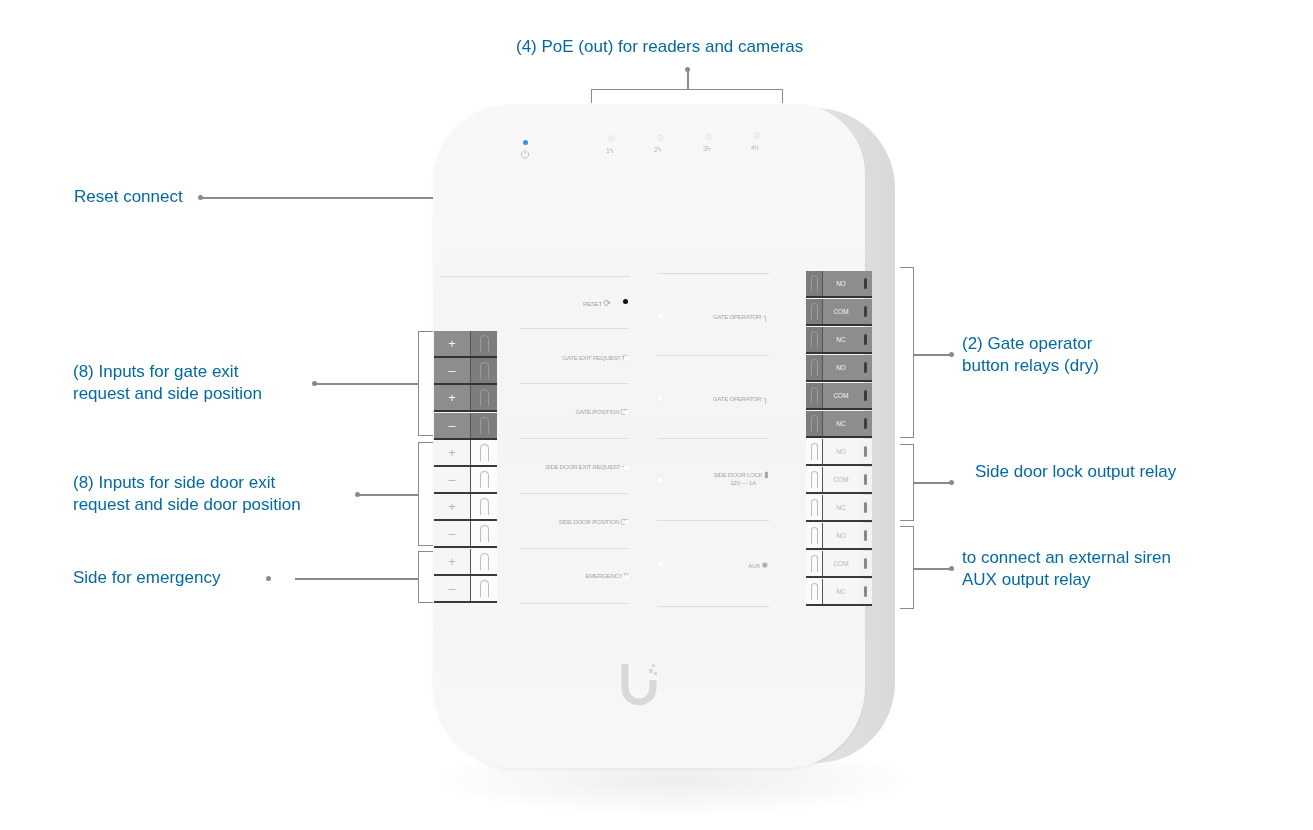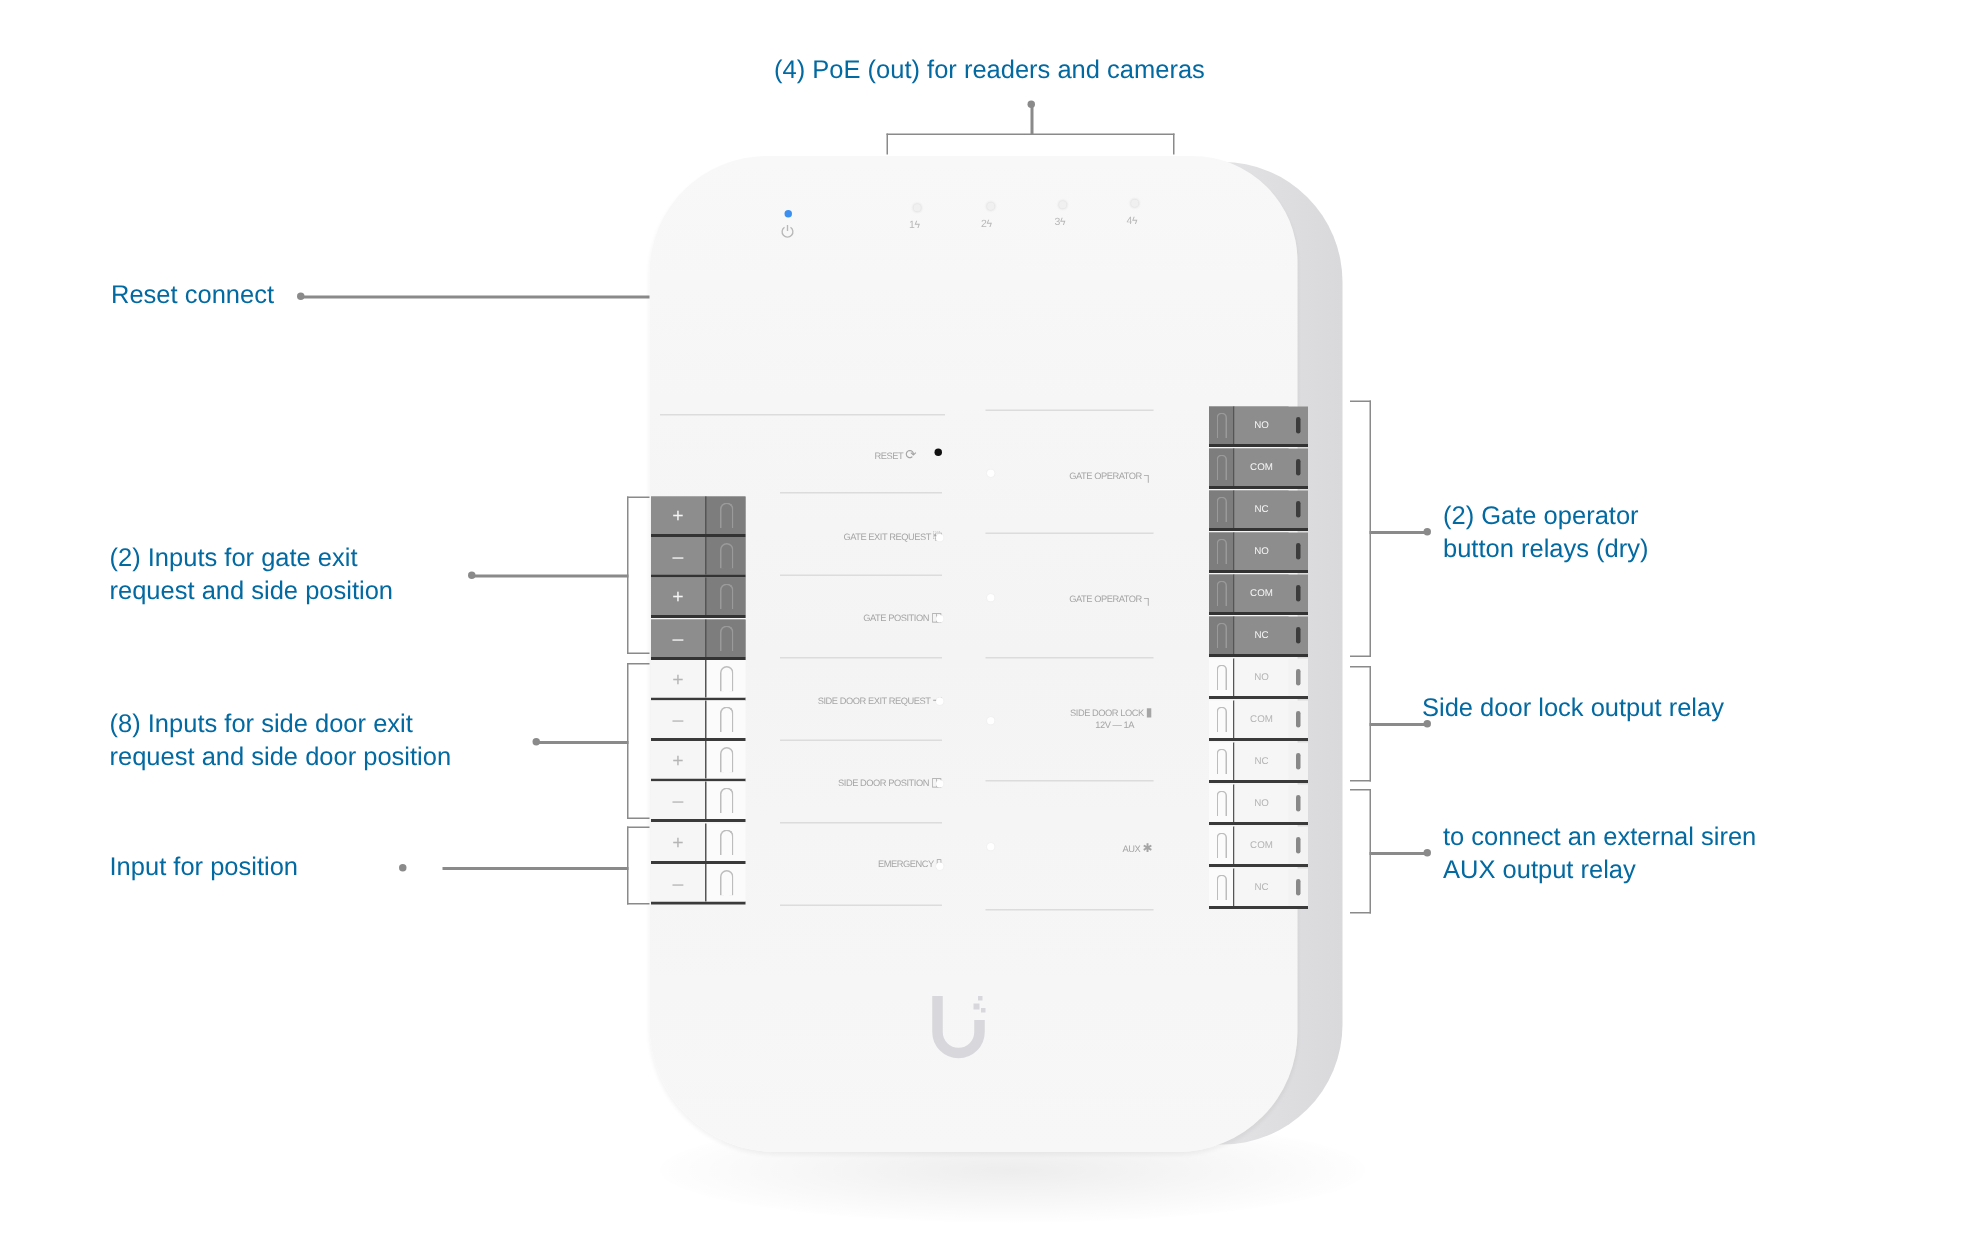--- a/index.html
+++ b/index.html
@@ -56,52 +56,52 @@
 <div class="dot" style="left:685px; top:67px;"></div>
 <div class="line" style="left:687px; top:70px; width:1.5px; height:20px;"></div>
 <div class="bracket top" style="left:591px; top:89px; width:192px; height:14px; border-left:1.5px solid #8a8a8a; border-right:1.5px solid #8a8a8a; border-top:1.5px solid #8a8a8a; border-bottom:none;"></div>
 
 <div class="callout" style="left:74px; top:186px;">Reset connect</div>
 <div class="dot" style="left:198px; top:195px;"></div>
 <div class="line" style="left:202px; top:197px; width:424px; height:1.5px;"></div>
 <div class="line" style="left:625px; top:197px; width:1.5px; height:103px;"></div>
 
 <div class="callout" style="left:73px; top:361px;">
-  <div>(2) Inputs for gate exit</div>
+  <div>(8) Inputs for gate exit</div>
   <div>request and side position</div>
 </div>
 <div class="dot" style="left:312px; top:381px;"></div>
 <div class="line" style="left:316px; top:383px; width:103px; height:1.5px;"></div>
 <div class="bracket left" style="left:418px; top:331px; width:16px; height:105px;"></div>
 
 <div class="callout" style="left:73px; top:472px;">
   <div>(8) Inputs for side door exit</div>
   <div>request and side door position</div>
 </div>
 <div class="dot" style="left:355px; top:492px;"></div>
 <div class="line" style="left:359px; top:494px; width:60px; height:1.5px;"></div>
 <div class="bracket left" style="left:418px; top:442px; width:16px; height:104px;"></div>
 
-<div class="callout" style="left:73px; top:567px;">Input for position</div>
+<div class="callout" style="left:73px; top:567px;">Side for emergency</div>
 <div class="dot" style="left:266px; top:576px;"></div>
 <div class="line" style="left:295px; top:578px; width:124px; height:1.5px;"></div>
 <div class="bracket left" style="left:418px; top:551px; width:16px; height:52px;"></div>
 
 <div class="bracket right" style="left:900px; top:267px; width:14px; height:171px;"></div>
 <div class="line" style="left:913px; top:354px; width:37px; height:1.5px;"></div>
 <div class="dot" style="left:949px; top:352px;"></div>
 <div class="callout" style="left:962px; top:333px;">
   <div>(2) Gate operator</div>
   <div>button relays (dry)</div>
 </div>
 
 <div class="bracket right" style="left:900px; top:444px; width:14px; height:77px;"></div>
 <div class="line" style="left:913px; top:482px; width:37px; height:1.5px;"></div>
 <div class="dot" style="left:949px; top:480px;"></div>
-<div class="callout" style="left:948px; top:461px;">
+<div class="callout" style="left:975px; top:461px;">
   <div>Side door lock output relay</div>
 </div>
 
 <div class="bracket right" style="left:900px; top:526px; width:14px; height:83px;"></div>
 <div class="line" style="left:913px; top:568px; width:37px; height:1.5px;"></div>
 <div class="dot" style="left:949px; top:566px;"></div>
 <div class="callout" style="left:962px; top:547px;">
   <div>to connect an external siren</div>
   <div>AUX output relay</div>
 </div>

